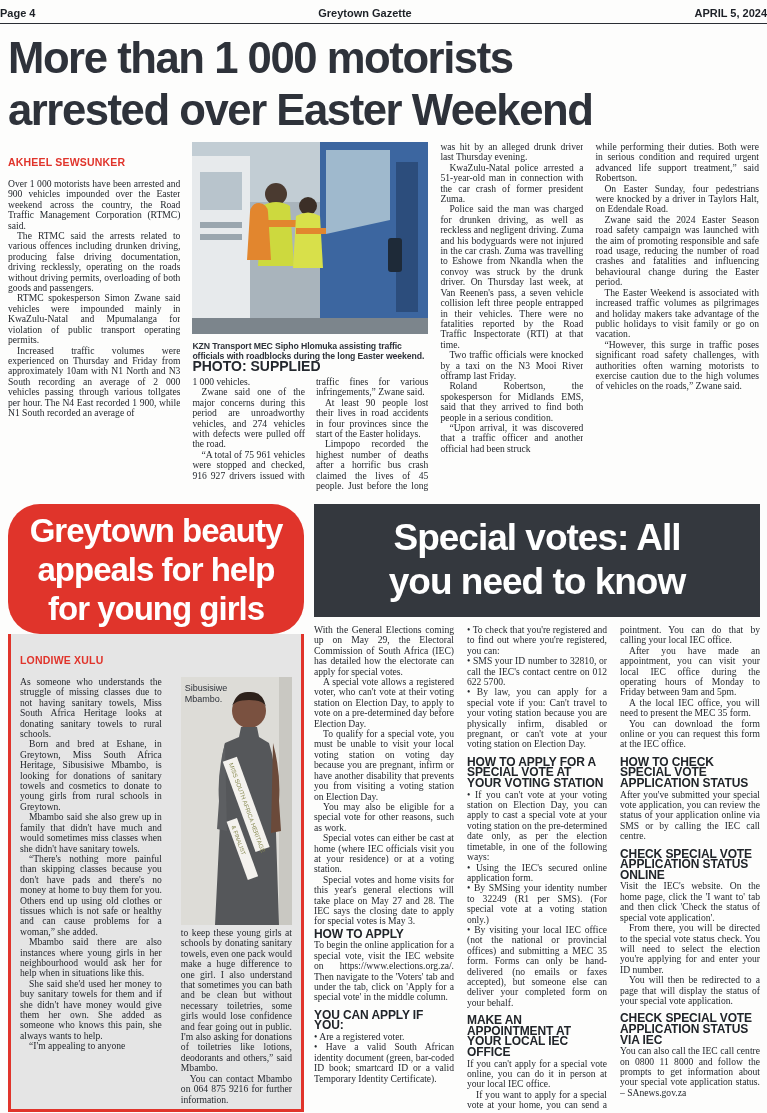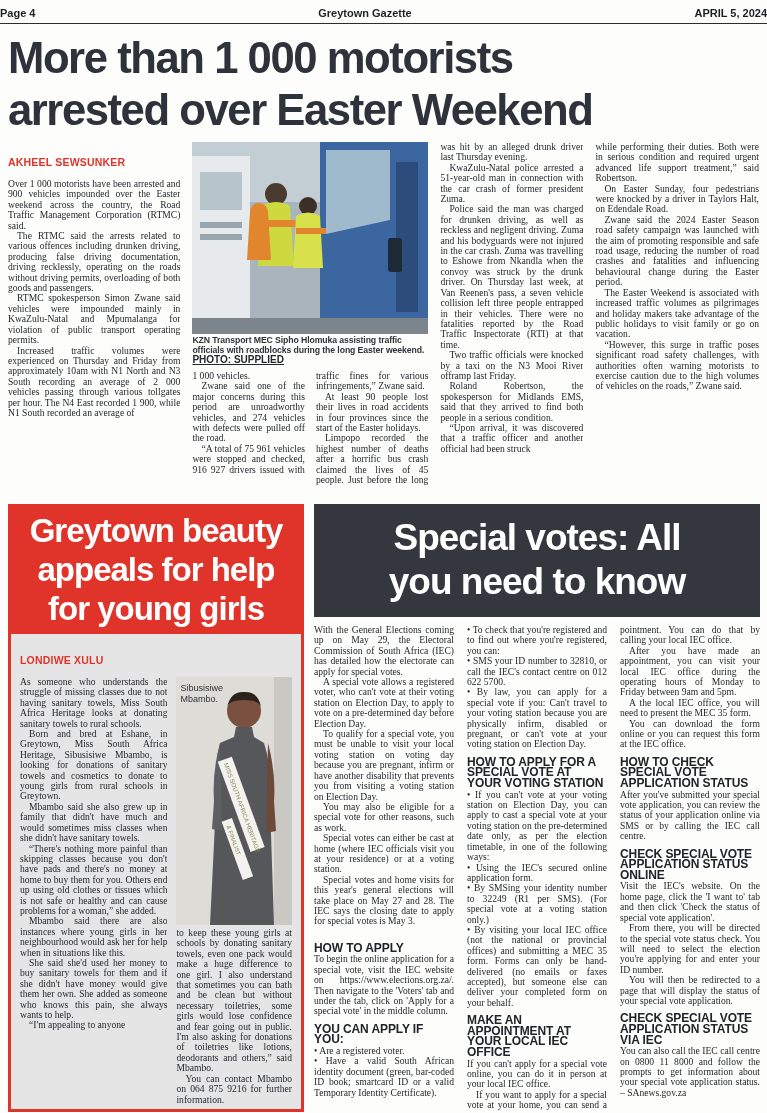--- a/index.html
+++ b/index.html
@@ -29,38 +29,38 @@
   
   .main-cols{display:flex;gap:12px;margin:2px 8px 0;height:352px;}
   .mcol{overflow:hidden;}
   .mcol1{width:176px;}
   .mcol-photo{width:236px;flex:none;}
   .mcol4{width:146px;}
   .mcol5{width:167px;}
   .photo-frame{width:236px;height:192px;display:block;}
   .caption{
     font-family:"Liberation Sans",sans-serif;font-weight:700;font-size:8.7px;
-    line-height:10px;color:#2e323a;margin:1px 0 0;letter-spacing:-.1px;
-  }
-  .credit{font-family:"Liberation Sans",sans-serif;font-weight:700;font-size:10px;line-height:10px;margin-bottom:6px;text-decoration:underline;}
+    line-height:10px;color:#2e323a;margin:7px 0 0;letter-spacing:-.1px;
+  }
+  .credit{font-family:"Liberation Sans",sans-serif;font-weight:700;font-size:14px;line-height:10px;margin-bottom:6px;}
   .subcols{column-count:2;column-gap:11px;height:116px;overflow:hidden;}
   
   .bottom{display:flex;gap:10px;margin:10px 8px 0;height:608px;}
   
   .beauty{width:296px;flex:none;display:flex;flex-direction:column;}
   .beauty-head{
     background:#e0342b;color:#fff;text-align:center;
     font-family:"Liberation Sans",sans-serif;font-weight:700;
-    font-size:33px;line-height:39px;letter-spacing:-1px;padding:7px 4px 6px;
+    font-size:33px;line-height:39px;letter-spacing:-1px;padding:7px 4px 6px;border-radius:32px;
   }
   .beauty-body{
     border:3px solid #e0342b;border-top:none;background:#e5e5e5;
     padding:6px 9px 4px;flex:1;overflow:hidden;
   }
-  .beauty-cols{display:flex;gap:9px;}
+  .beauty-cols{display:flex;gap:19px;}
   .beauty-col1{width:148px;overflow:hidden;}
   .beauty-col2{width:116px;overflow:hidden;}
   .beauty-photo{position:relative;width:116px;height:248px;margin-bottom:3px;}
   .beauty-photo svg{display:block;}
   .beauty-caption{
     position:absolute;top:6px;left:4px;font-family:"Liberation Sans",sans-serif;
     font-size:9px;line-height:11px;color:#2e323a;width:60px;
   }
   
   .votes{flex:1;display:flex;flex-direction:column;}
@@ -68,21 +68,21 @@
     background:#34383e;color:#fff;text-align:center;
     font-family:"Liberation Sans",sans-serif;font-weight:700;
     font-size:37px;line-height:44px;letter-spacing:-1px;padding:12px 0 13px;
   }
   .votes-cols{display:flex;gap:13px;margin-top:8px;flex:1;overflow:hidden;}
   .vcol{width:140px;overflow:hidden;}
   .subhead{
     font-family:"Liberation Sans",sans-serif;font-weight:700;font-size:12px;
     line-height:10.6px;color:#202429;margin:7px 0 1px;letter-spacing:-.1px;text-align:left;
   }
-  .subhead.tight{margin-top:16px;}
+  .subhead.tight{margin-top:2px;}
 </style>
 </head>
 <body>
 
 <div class="topbar">
   <span>Page 4</span>
   <span>Greytown Gazette</span>
   <span>APRIL 5, 2024</span>
 </div>
 

